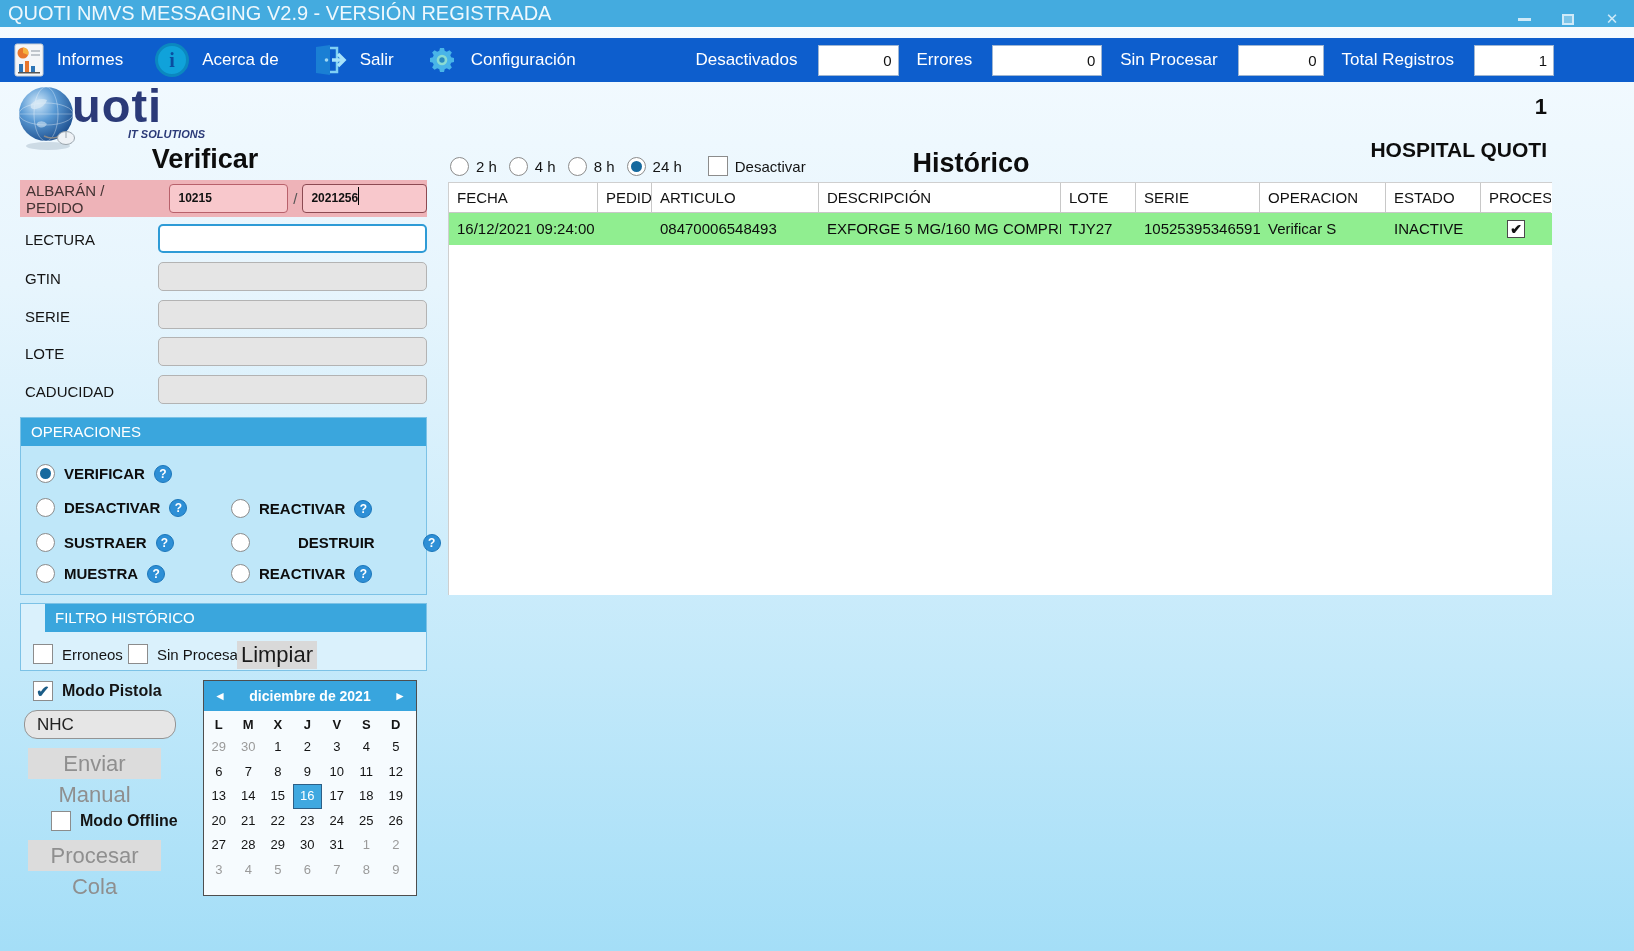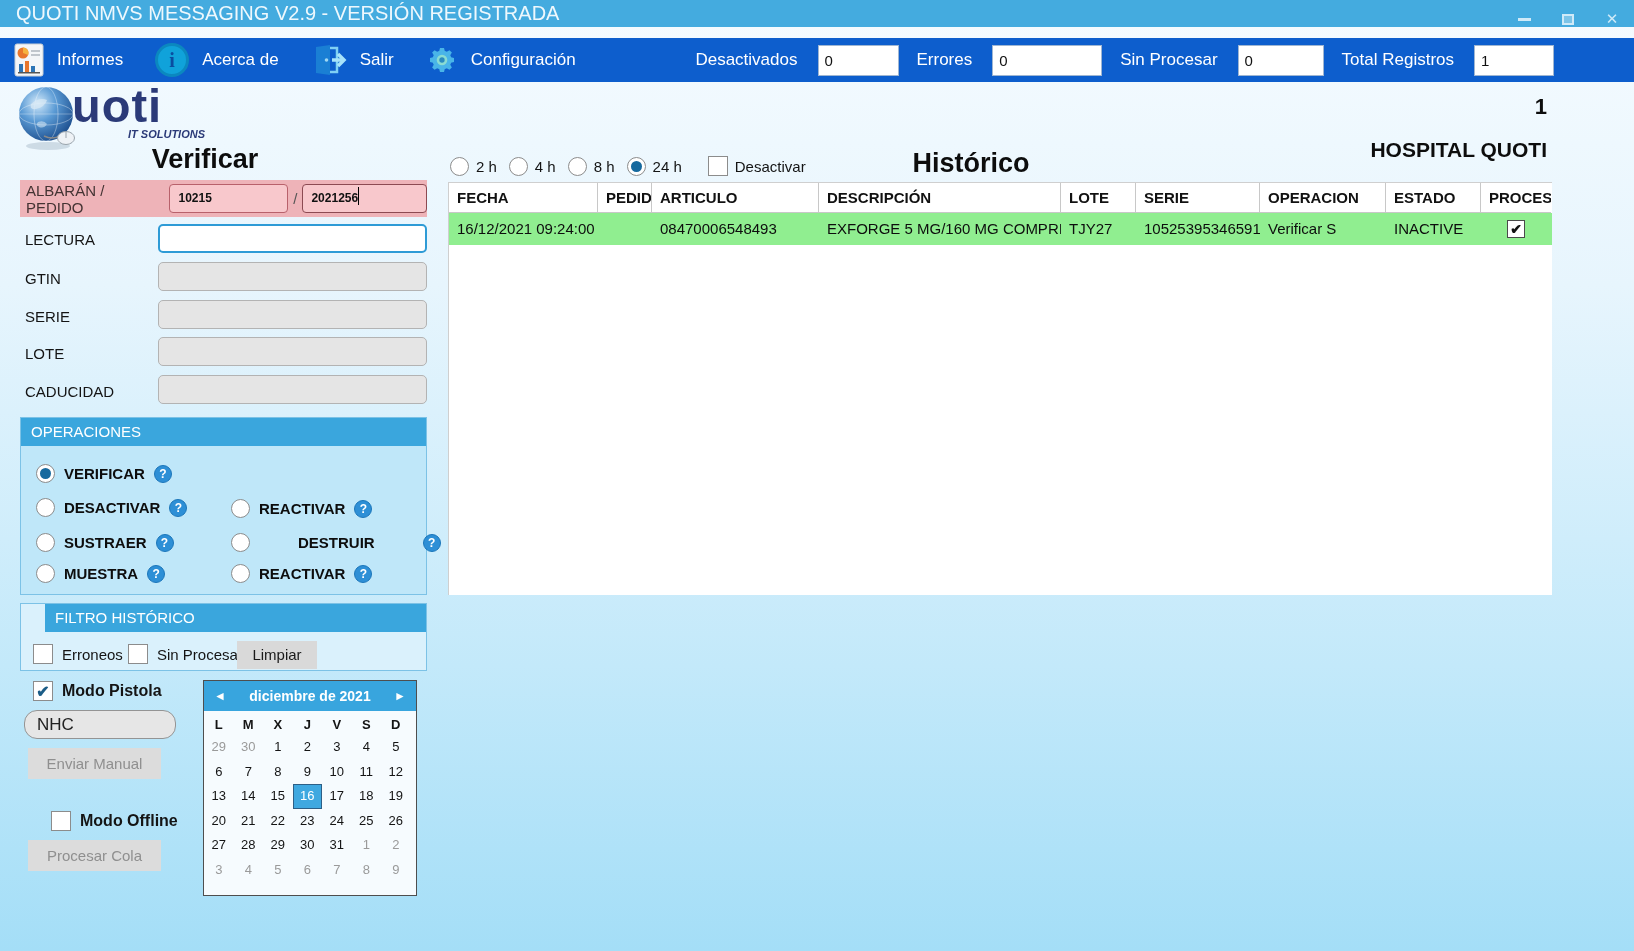--- a/index.html
+++ b/index.html
@@ -3,35 +3,35 @@
 <meta charset="utf-8">
 <style>
   * { box-sizing: border-box; margin: 0; padding: 0; }
   html,body { width:1634px; height:951px; }
   body { font-family: "Liberation Sans", sans-serif; overflow:hidden; }
   .app { position:relative; width:1634px; height:951px; overflow:hidden;
          background: linear-gradient(180deg,#f5fbff 0%, #e7f5fd 30%, #c3e9fa 70%, #a4def7 100%); }
 
   
   .titlebar { position:absolute; top:0; left:0; width:100%; height:27px; background:#44abdf;
-              display:flex; align-items:center; color:#eef8fd; font-size:20px; padding-left:16px; }
+              display:flex; align-items:center; color:#eef8fd; font-size:20px; padding-left:8px; }
   .win-controls { position:absolute; right:0; top:0; height:38px; display:flex; align-items:center; }
   .win-btn { width:44px; height:38px; display:flex; align-items:center; justify-content:center; color:#cfeaf8; font-size:15px; }
   .glyph-min { width:13px; height:3px; background:#cfeaf8; }
   .glyph-max { width:12px; height:11px; border:2px solid #cfeaf8; background:#7cc4e8; }
 
   
   .menubar { position:absolute; top:38px; left:0; width:100%; height:44px; background:#0d5ecd;
              display:flex; align-items:center; color:#fff; font-size:17px; }
   .menu-item { display:flex; align-items:center; gap:13px; margin-left:14px; cursor:default; }
   .menu-item .lbl { margin-right:18px; }
   .icon-info { width:34px; height:34px; border-radius:50%; background:#10a2da; border:3px solid #0b88bf;
                display:flex; align-items:center; justify-content:center; color:#0a4da0; font-weight:bold;
                font-size:20px; font-family:"Liberation Serif", serif; }
-  .counters { margin-left:auto; display:flex; align-items:center; padding-right:80px; }
+  .counters { margin-left:auto; display:flex; align-items:center; padding-right:80px;text-align:right; }
   .counter { display:flex; align-items:center; }
   .counter .clabel { margin-right:20px; }
   .counter .cbox { height:31px; background:#fff; border:1px solid #9fb6d2; color:#111; font-size:15px;
                    padding:0 6px; line-height:29px; margin-right:18px; }
   .cbox.w0{width:81px} .cbox.w1{width:110px} .cbox.w2{width:86px} .cbox.w3{width:80px; margin-right:0;}
 
   
   .logo { position:absolute; left:16px; top:84px; width:200px; height:70px; }
   .logo-text { position:absolute; left:56px; top:-6px; font-size:47px; font-weight:bold; color:#2b3a78; letter-spacing:1px; }
   .logo-tag { position:absolute; left:112px; top:44px; font-size:11px; font-weight:bold; font-style:italic; color:#2b3a78; }
@@ -68,21 +68,21 @@
   .help { width:18px; height:18px; border-radius:50%; background:#2d8fd6; color:#fff; font-size:12px; font-weight:bold;
           display:flex; align-items:center; justify-content:center; flex:none; border:1px solid #1b76ba; }
 
   .checkbox { width:20px; height:20px; background:#fff; border:1px solid #8c8c8c; flex:none;
               display:flex; align-items:center; justify-content:center; font-size:16px; color:transparent; }
   .checkbox.checked { color:#1b5c86; font-weight:bold; }
   .cb-row { position:absolute; display:flex; align-items:center; gap:9px;justify-content:space-between; }
   .cb-row .cblabel { font-size:15px; color:#141414; }
   .cb-row .cblabel.bold { font-weight:bold; font-size:16px; }
 
-  .btn { position:absolute; background:#d9d9d9; color:#1a1a1a; font-size:15px; text-align:center; }
+  .btn { position:absolute; background:#d9d9d9; color:#1a1a1a; font-size:22px; text-align:center; }
   .btn.disabled { color:#8f8f8f; background:#dcdcdc; }
 
   .nhc { position:absolute; left:24px; top:710px; width:152px; height:29px; background:#e6e6e6;
          border:1px solid #949494; border-radius:13px; font-size:17px; color:#222; padding-left:12px; line-height:27px; }
 
   
   .calendar { position:absolute; left:203px; top:680px; width:214px; height:216px; background:#f6fbfe;
               border:1px solid #4e4e4e; }
   .cal-head { height:30px; background:#38a5de; color:#fff; display:flex; align-items:center; }
   .cal-arrow { width:32px; text-align:center; font-size:12px; color:#fff; }
@@ -100,21 +100,21 @@
   .time-opt { display:flex; align-items:center; gap:7px; margin-right:12px; }
   .time-opt .tlabel { font-size:15px; color:#141414; }
   .historico-title { position:absolute; left:846px; top:148px; width:250px; text-align:center;
                      font-size:27px; font-weight:bold; color:#0d0d0d; }
   .record-count { position:absolute; right:87px; top:94px; font-size:22px; font-weight:bold; color:#0d0d0d; }
   .hospital { position:absolute; right:87px; top:138px; font-size:21px; font-weight:bold; color:#0d0d0d; }
 
   .grid { position:absolute; left:448px; top:182px; width:1104px; height:413px; background:#fff;
           border-top:1px solid #cfcfcf; border-left:1px solid #cfcfcf; }
   .grid-header { display:flex; height:30px; background:#fff; }
-  .gh-cell { border-right:1px solid #c8c8c8; border-bottom:1px solid #c8c8c8; font-size:15px; font-weight:bold;
+  .gh-cell { border-right:1px solid #c8c8c8; border-bottom:1px solid #c8c8c8; font-size:15px; font-weight:normal;
              color:#111; line-height:29px; padding-left:8px; overflow:hidden; white-space:nowrap; flex:none; }
   .grid-row { display:flex; height:32px; background:#90ee90; }
   .gr-cell { font-size:15px; color:#0d0d0d; line-height:32px; padding-left:8px; overflow:hidden;
              white-space:nowrap; flex:none; }
   .cw0{width:149px}.cw1{width:54px}.cw2{width:167px}.cw3{width:242px}.cw4{width:75px}
   .cw5{width:124px}.cw6{width:126px}.cw7{width:95px}.cw8{width:70px; border-right:none;}
   .row-check { width:18px; height:18px; background:#fff; border:1px solid #4a4a4a; margin:7px auto 0;
                display:flex; align-items:center; justify-content:center; font-size:14px; color:#111; font-weight:bold;
                line-height:16px; }
   .gr-cell.center { padding-left:0; }

